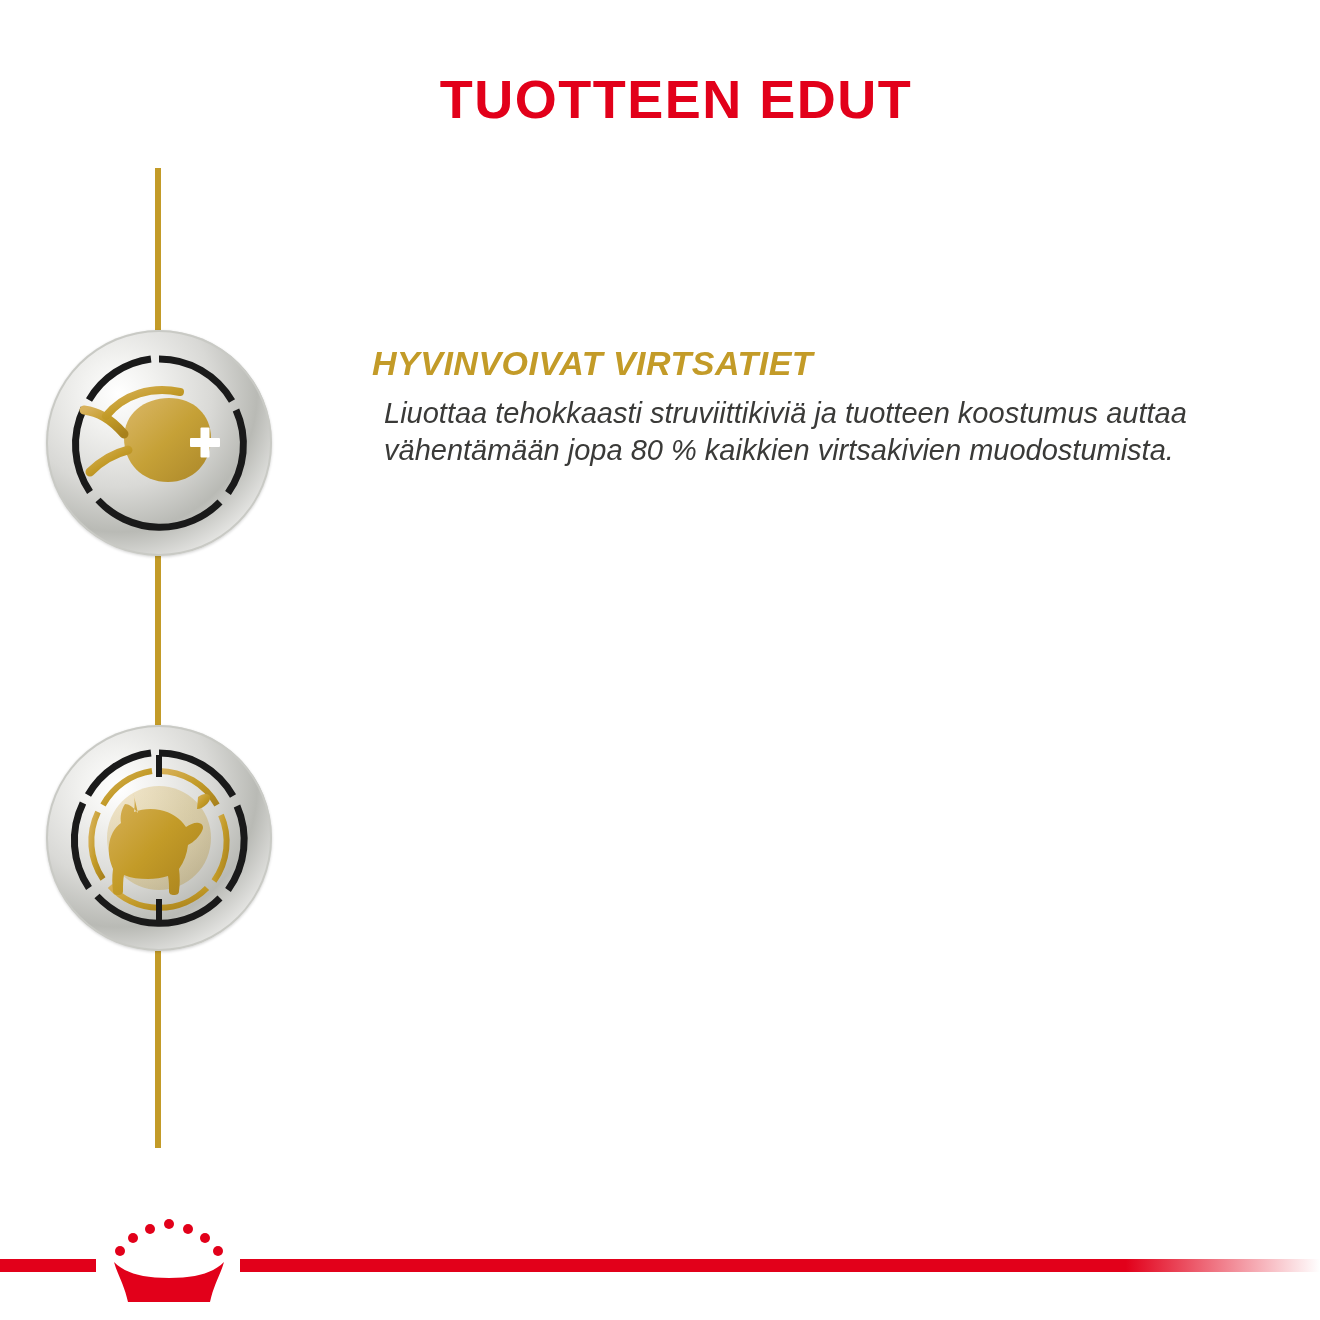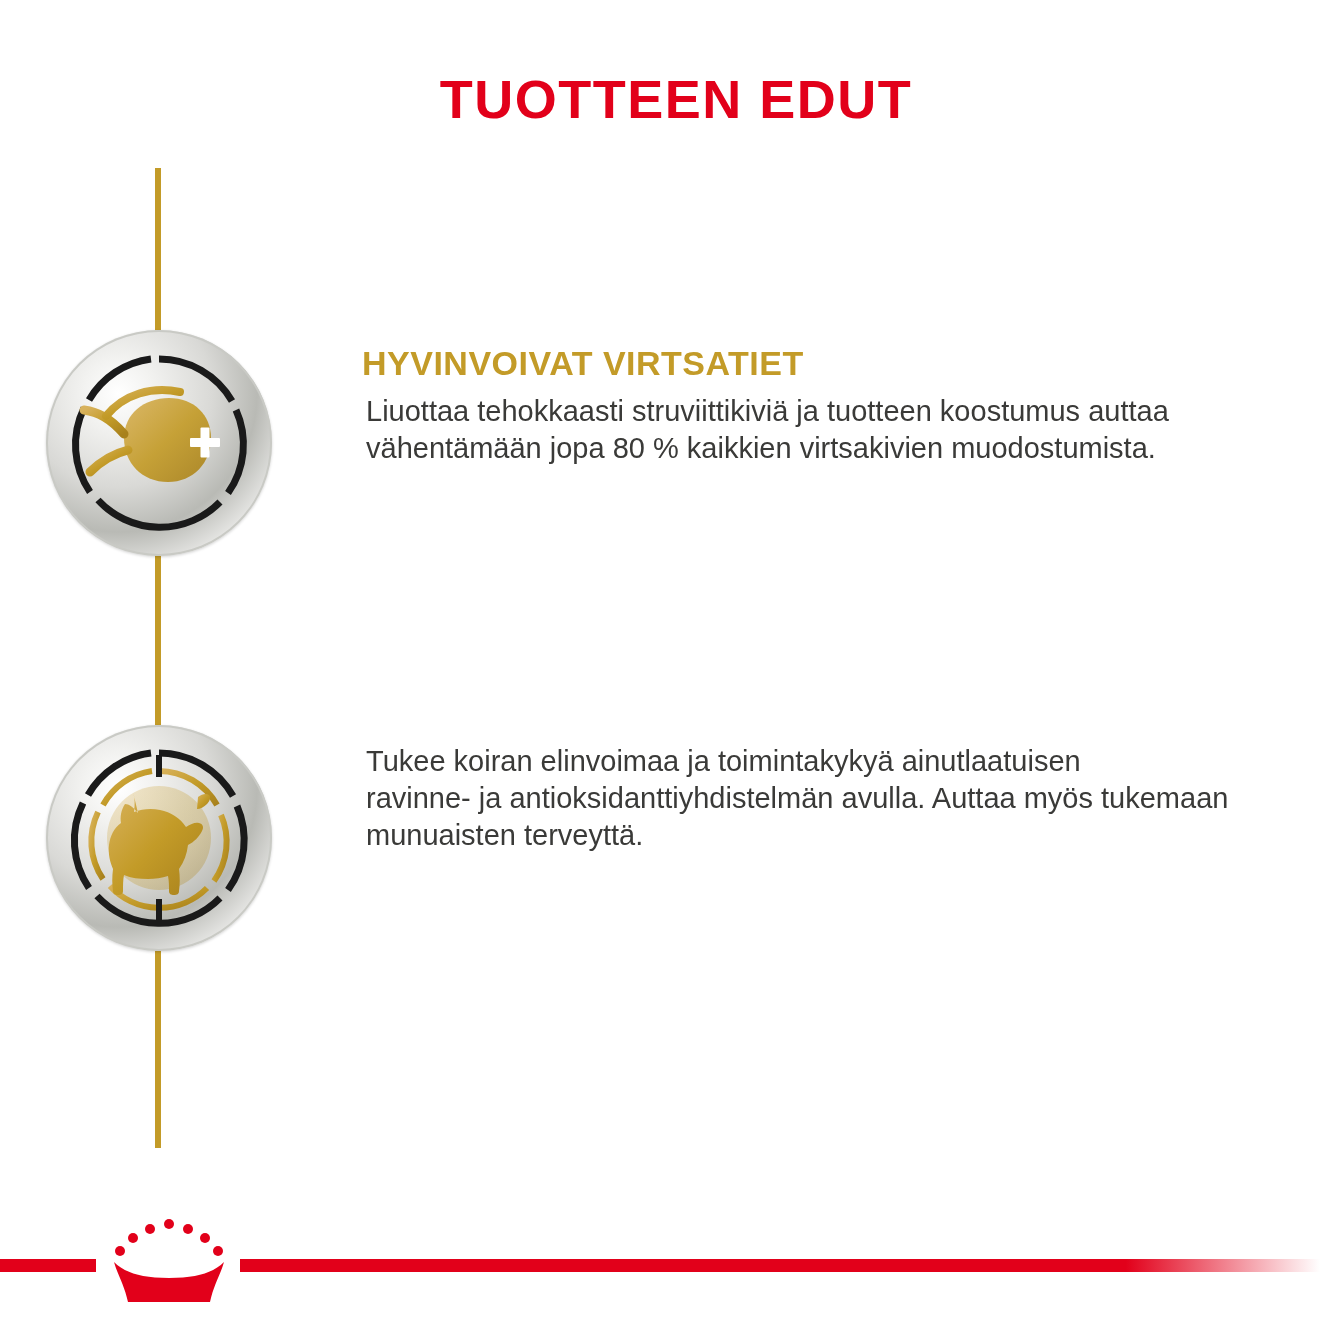--- a/index.html
+++ b/index.html
@@ -77,36 +77,37 @@
       radial-gradient(circle at 32% 28%, #ffffff 0%, #f2f2f0 16%, #d9d9d6 42%, #b9bab5 62%, #e8e8e6 80%, #cfd0cb 100%);
     box-shadow: inset 0 0 0 2px #c9cac5, 0 1px 3px rgba(0,0,0,0.18);
   }
   .medallion .inner-svg {
     position: absolute;
     inset: 0;
   }
 
   .benefit-text {
     position: absolute;
-    left: 362px;
+    left: 372px;
     top: 14px;
     width: 900px;
+    font-style: italic;
   }
   .benefit-title {
     color: #c39b28;
     font-size: 34px;
     font-weight: bold;
     letter-spacing: 0.5px;
     margin: 0 0 10px 0;
   }
   .benefit-desc {
     color: #3a3a38;
     font-size: 29px;
     line-height: 1.28;
-    margin: 4px;
+    margin: 12px;
     white-space: pre-line;
   }
 
   
   .footer {
     position: absolute;
     left: 0;
     bottom: 0;
     width: 1320px;
     height: 120px;
@@ -218,22 +219,20 @@
 
         <path d="M92 88 c-5 -6 -9 -9 -13 -9 c-4 6 -5 13 -4 19 c-7 5 -11 13 -12 22 c-1 9 1 17 4 24
                  c-1 8 -1 15 0 22 c0 3 2 4 5 4 c3 0 5 -1 5 -4 c0 -6 0 -11 1 -16 c7 3 15 4 24 4
                  c7 0 14 -1 20 -3 c1 5 1 10 1 15 c0 3 2 4 5 4 c3 0 5 -1 5 -4 c1 -7 1 -14 0 -22
                  c5 -7 8 -15 9 -24 c6 -3 11 -8 14 -14 c2 -4 1 -7 -3 -8 c-4 -1 -8 1 -13 4
                  c-6 -9 -15 -15 -26 -17 c-9 -2 -18 -1 -26 2 c1 -8 1 -14 -1 -20 z" fill="url(#g2)"></path>
         <path d="M152 72 c4 -3 8 -4 11 -2 c2 2 1 6 -2 9 c-3 3 -7 5 -10 5 z" fill="url(#g2)"></path>
       </svg>
     </div>
     <div class="benefit-text">
-      <p class="benefit-desc">Tukee koiran elinvoimaa ja toimintakykyä ainutlaatuisen
-ravinne- ja antioksidanttiyhdistelmän avulla. Auttaa myös tukemaan munuaisten terveyttä.</p>
     </div>
   </div>
 
   <div class="footer">
     <div class="footer-bar-left"></div>
     <div class="footer-bar-right"></div>
     <div class="crown">
       <svg viewBox="0 0 146 84" xmlns="http://www.w3.org/2000/svg" aria-hidden="true">
         <g fill="#e2001a">
           <circle cx="73" cy="6" r="5"></circle>

